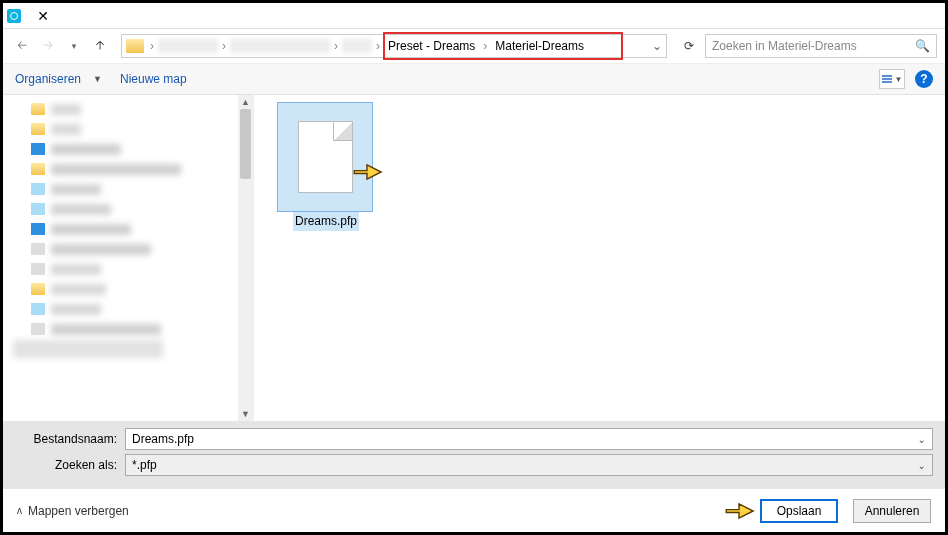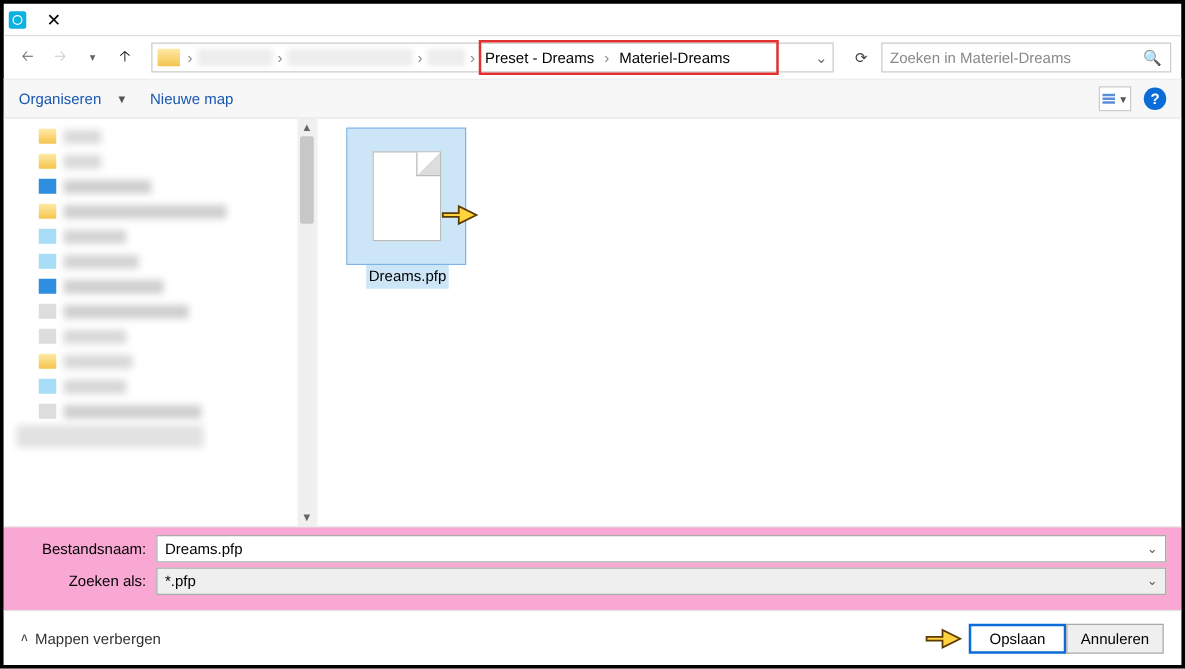--- a/index.html
+++ b/index.html
@@ -62,30 +62,30 @@
   .page { width:55px; height:72px; background:#fff; border:1px solid #bbb; position:relative;}
   .page::before { content:""; position:absolute; top:0; right:0; width:18px; height:18px; background:linear-gradient(135deg,#fff 50%, #ddd 50%); border-left:1px solid #bbb; border-bottom:1px solid #bbb;}
   .file-label { padding:3px 2px; background:#cde6f7; display:inline-block;}
   
   .hand { position:absolute; width:34px; height:24px; }
   .hand svg { width:34px; height:24px; }
 
   .watermark { position:absolute; left:102px; top:122px; width:120px; height:56px; }
 
   
-  .bottom { border-top:1px solid #e6e6e6; padding: 6px 12px 8px 12px; background:#f9a8d4; }
+  .bottom { border-top:1px solid #e6e6e6; padding: 6px 12px 8px 12px; background:#e5e5e5; }
   .row { display:flex; align-items:center; margin-bottom:4px; }
   .row label { width:110px; text-align:right; padding-right:8px; }
   .row .field { flex:1; height:22px; border:1px solid #aaa; background:#fff; padding:0 6px; display:flex; align-items:center; justify-content:space-between;}
   .row .field.gray { background:#efefef; }
   .chev { color:#555; font-size:10px;}
 
   .footer { height:44px; display:flex; align-items:center; padding: 0 14px; border-top:1px solid #e6e6e6; background:#fff; }
   .footer .hide { display:flex; align-items:center; gap:6px; color:#333; cursor:pointer;}
-  .footer .btns { margin-left:auto; display:flex; gap:0; align-items:center; position:relative;}
+  .footer .btns { margin-left:auto; display:flex; gap:15px; align-items:center; position:relative;}
   .btn { width:78px; height:24px; border:1px solid #aaa; background:#efefef; display:flex; align-items:center; justify-content:center; cursor:pointer;}
   .btn.primary { border:2px solid #0a6cd6; background:#fff;}
 </style>
 </head>
 <body>
 
 <div class="window">
 
   <div class="titlebar">
     <div class="titlebar-icon"></div>

